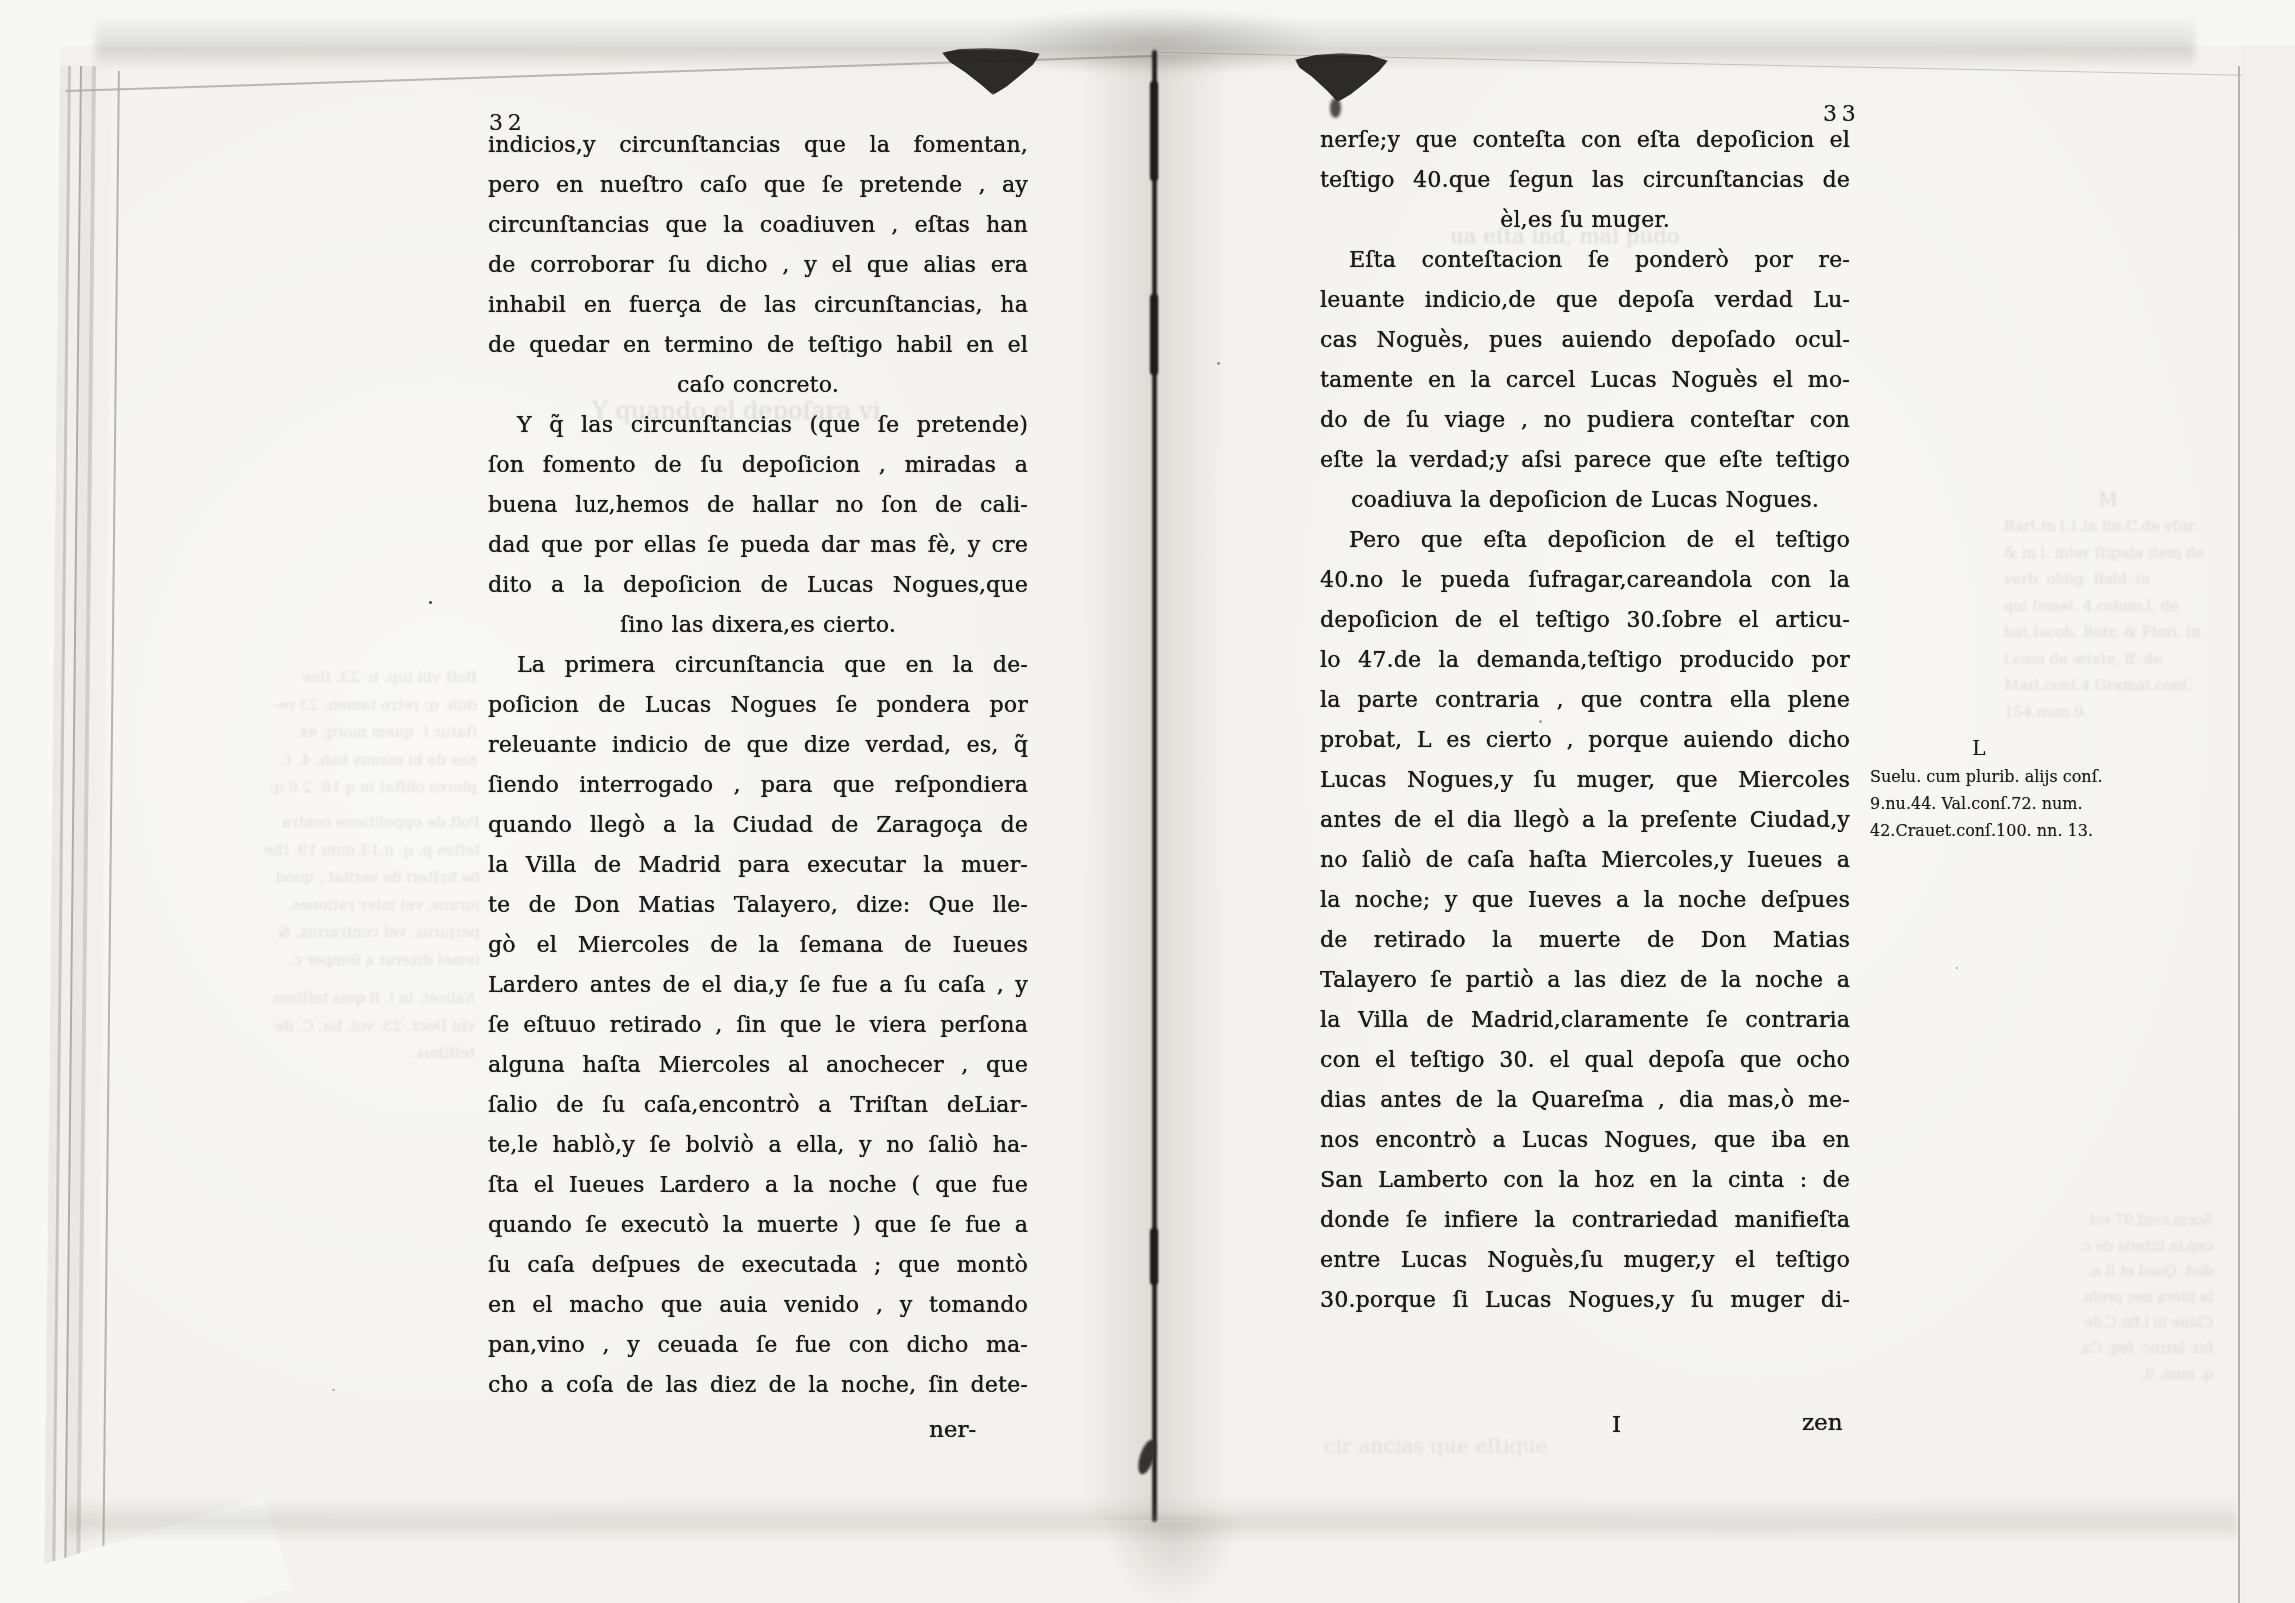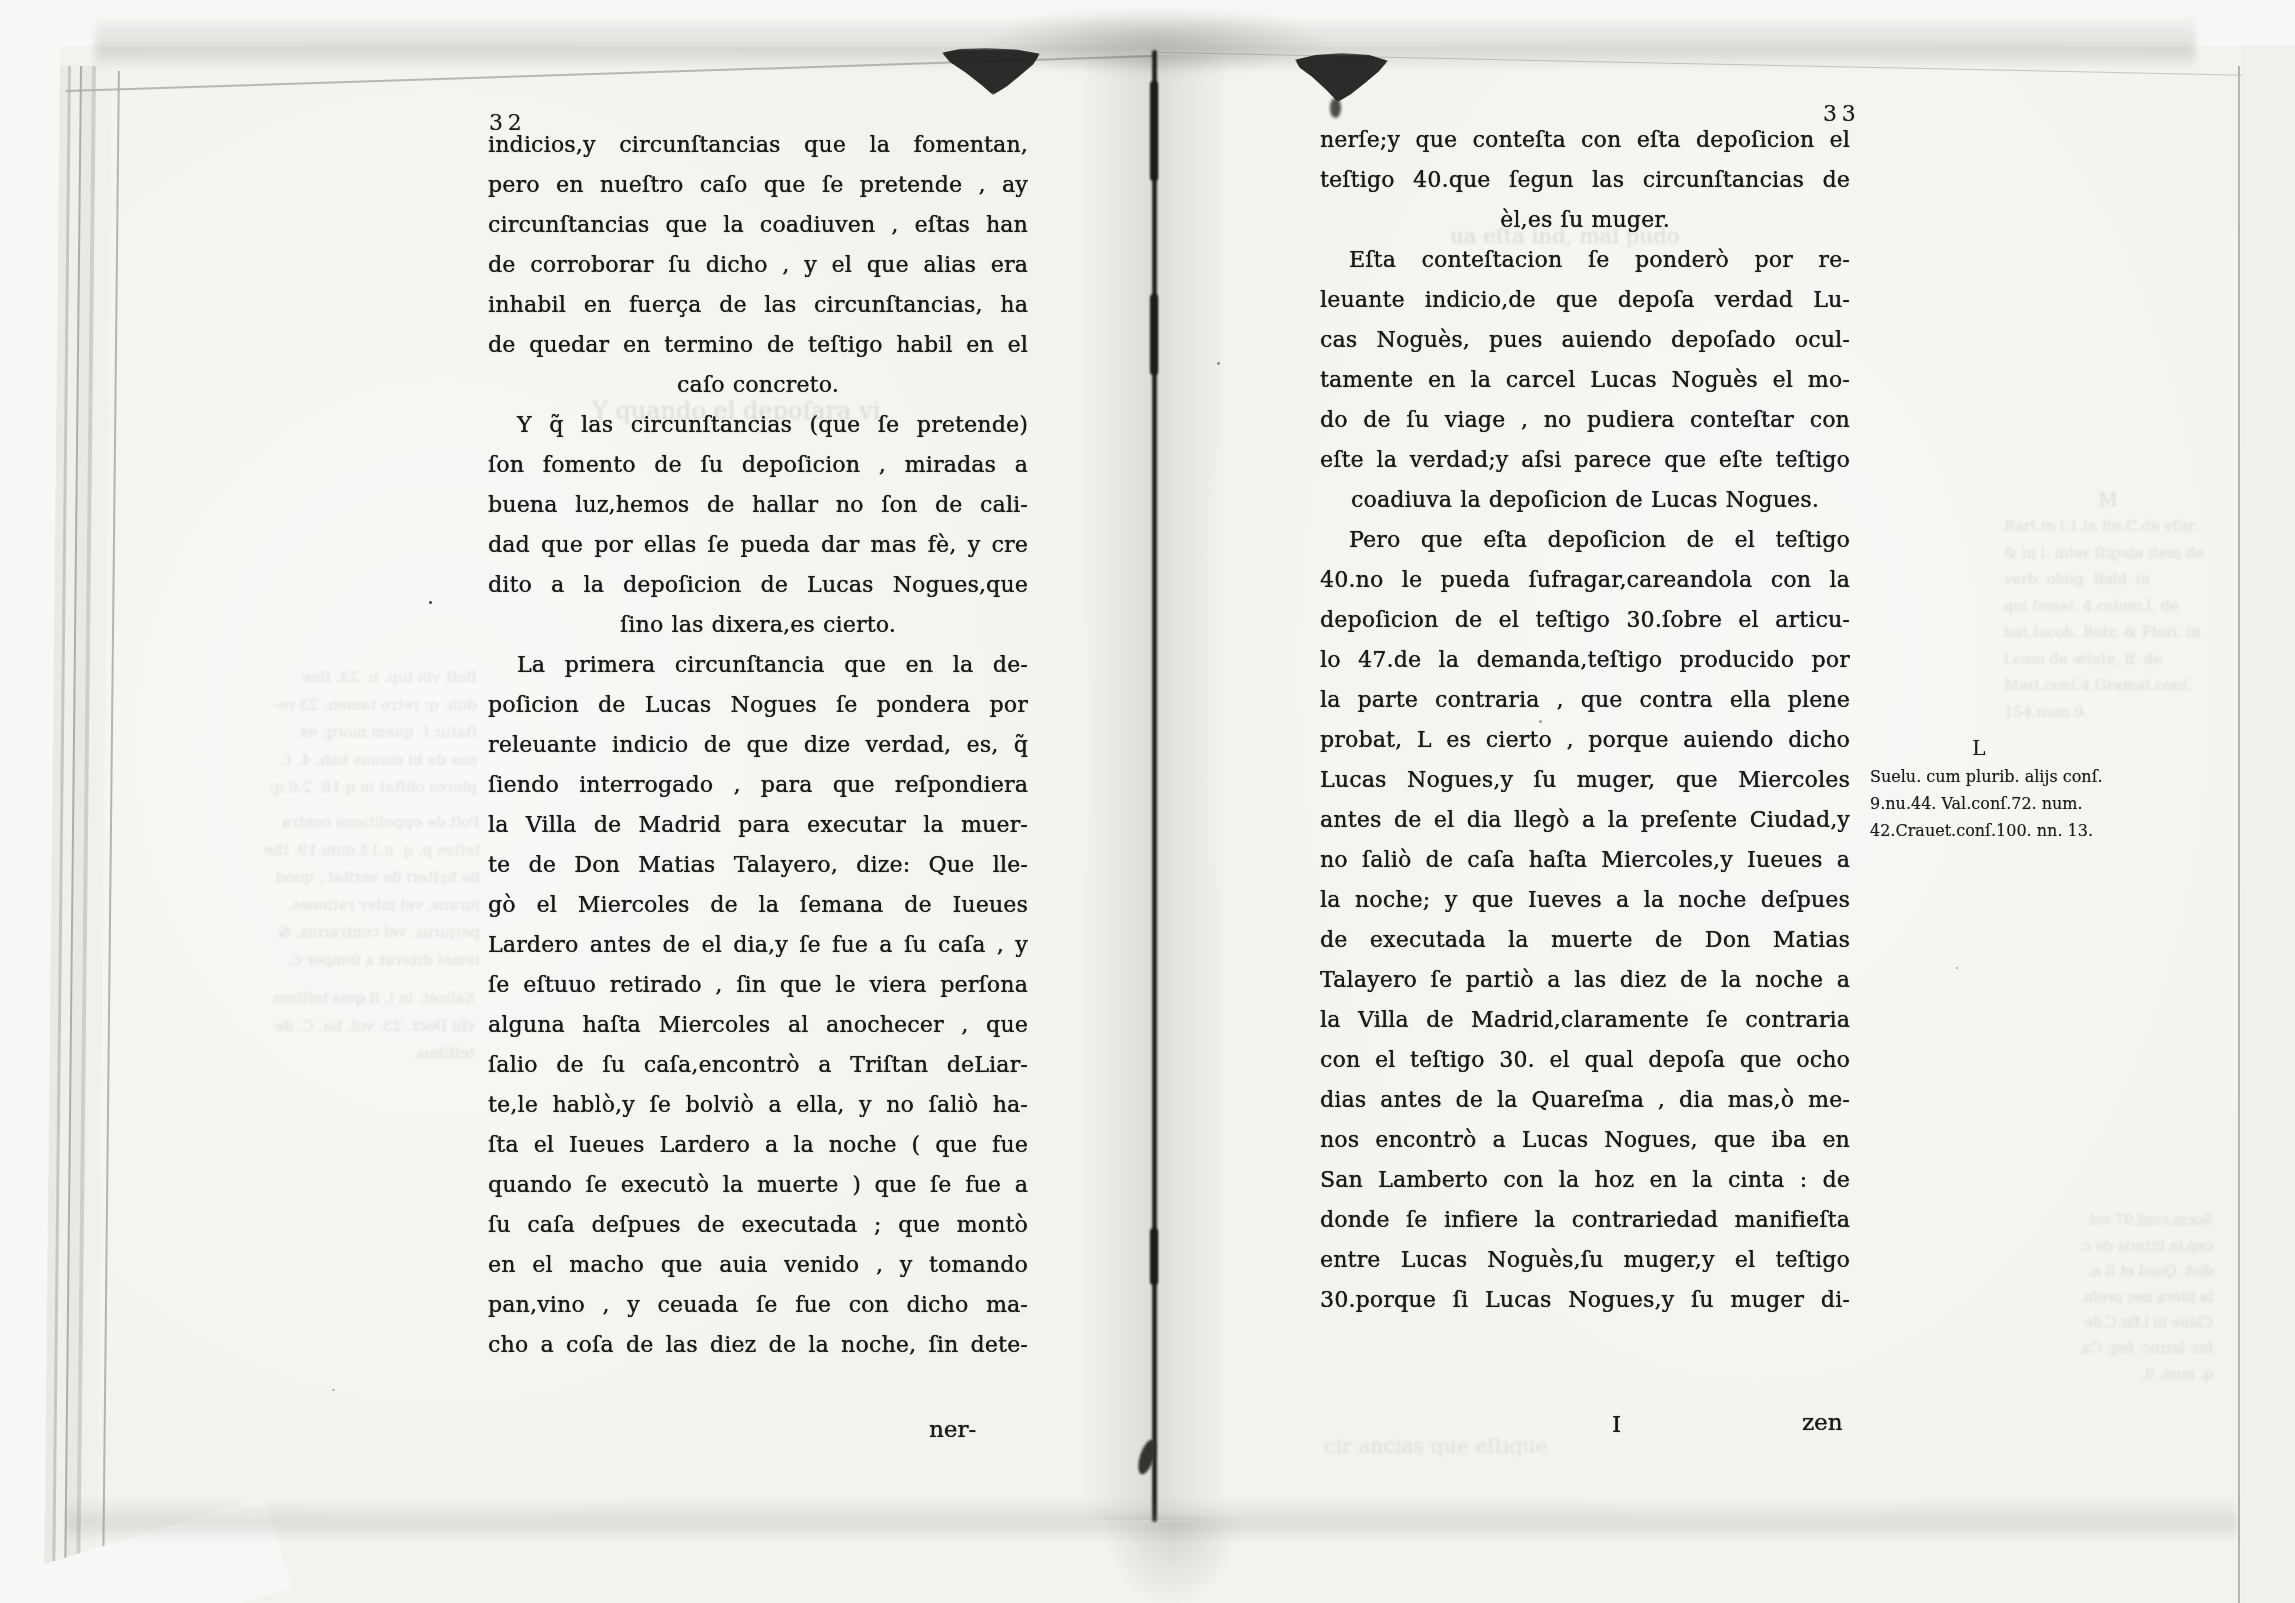--- a/index.html
+++ b/index.html
@@ -226,20 +226,21 @@
       <div class="tline ind">Y q̃ las circunſtancias (que ſe pretende)</div>
       <div class="tline">ſon fomento de ſu depoſicion , miradas a</div>
       <div class="tline">buena luz,hemos de hallar no ſon de cali-</div>
       <div class="tline">dad que por ellas ſe pueda dar mas fè, y cre</div>
       <div class="tline">dito a la depoſicion de Lucas Nogues,que</div>
       <div class="tline nj">ſino las dixera,es cierto.</div>
       <div class="tline ind">La primera circunſtancia que en la de-</div>
       <div class="tline">poſicion de Lucas Nogues ſe pondera por</div>
       <div class="tline">releuante indicio de que dize verdad, es, q̃</div>
       <div class="tline">ſiendo interrogado , para que reſpondiera</div>
+      <div class="tline">quando llegò a la Ciudad de Zaragoça de</div>
       <div class="tline">la Villa de Madrid para executar la muer-</div>
       <div class="tline">te de Don Matias Talayero, dize: Que lle-</div>
       <div class="tline">gò el Miercoles de la ſemana de Iueues</div>
       <div class="tline">Lardero antes de el dia,y ſe fue a ſu caſa , y</div>
       <div class="tline">ſe eſtuuo retirado , ſin que le viera perſona</div>
       <div class="tline">alguna haſta Miercoles al anochecer , que</div>
       <div class="tline">ſalio de ſu caſa,encontrò a Triſtan deLiar-</div>
       <div class="tline">te,le hablò,y ſe bolviò a ella, y no ſaliò ha-</div>
       <div class="tline">ſta el Iueues Lardero a la noche ( que fue</div>
       <div class="tline">quando ſe executò la muerte ) que ſe fue a</div>
@@ -265,21 +266,21 @@
       <div class="tline ind">Pero que eſta depoſicion de el teſtigo</div>
       <div class="tline">40.no le pueda ſufragar,careandola con la</div>
       <div class="tline">depoſicion de el teſtigo 30.ſobre el articu-</div>
       <div class="tline">lo 47.de la demanda,teſtigo producido por</div>
       <div class="tline">la parte contraria , que contra ella plene</div>
       <div class="tline">probat, L es cierto , porque auiendo dicho</div>
       <div class="tline">Lucas Nogues,y ſu muger, que Miercoles</div>
       <div class="tline">antes de el dia llegò a la preſente Ciudad,y</div>
       <div class="tline">no ſaliò de caſa haſta Miercoles,y Iueues a</div>
       <div class="tline">la noche; y que Iueves a la noche deſpues</div>
-      <div class="tline">de executada la muerte de Don Matias</div>
+      <div class="tline">de retirado la muerte de Don Matias</div>
       <div class="tline">Talayero ſe partiò a las diez de la noche a</div>
       <div class="tline">la Villa de Madrid,claramente ſe contraria</div>
       <div class="tline">con el teſtigo 30. el qual depoſa que ocho</div>
       <div class="tline">dias antes de la Quareſma , dia mas,ò me-</div>
       <div class="tline">nos encontrò a Lucas Nogues, que iba en</div>
       <div class="tline">San Lamberto con la hoz en la cinta : de</div>
       <div class="tline">donde ſe infiere la contrariedad manifieſta</div>
       <div class="tline">entre Lucas Noguès,ſu muger,y el teſtigo</div>
       <div class="tline">30.porque ſi Lucas Nogues,y ſu muger di-</div>
     </div>

